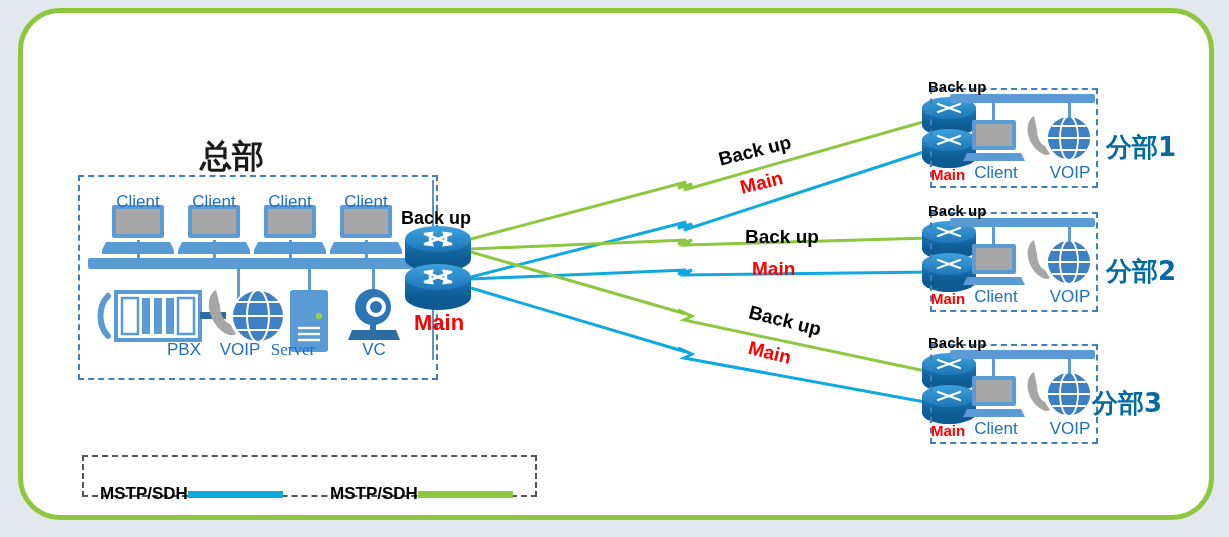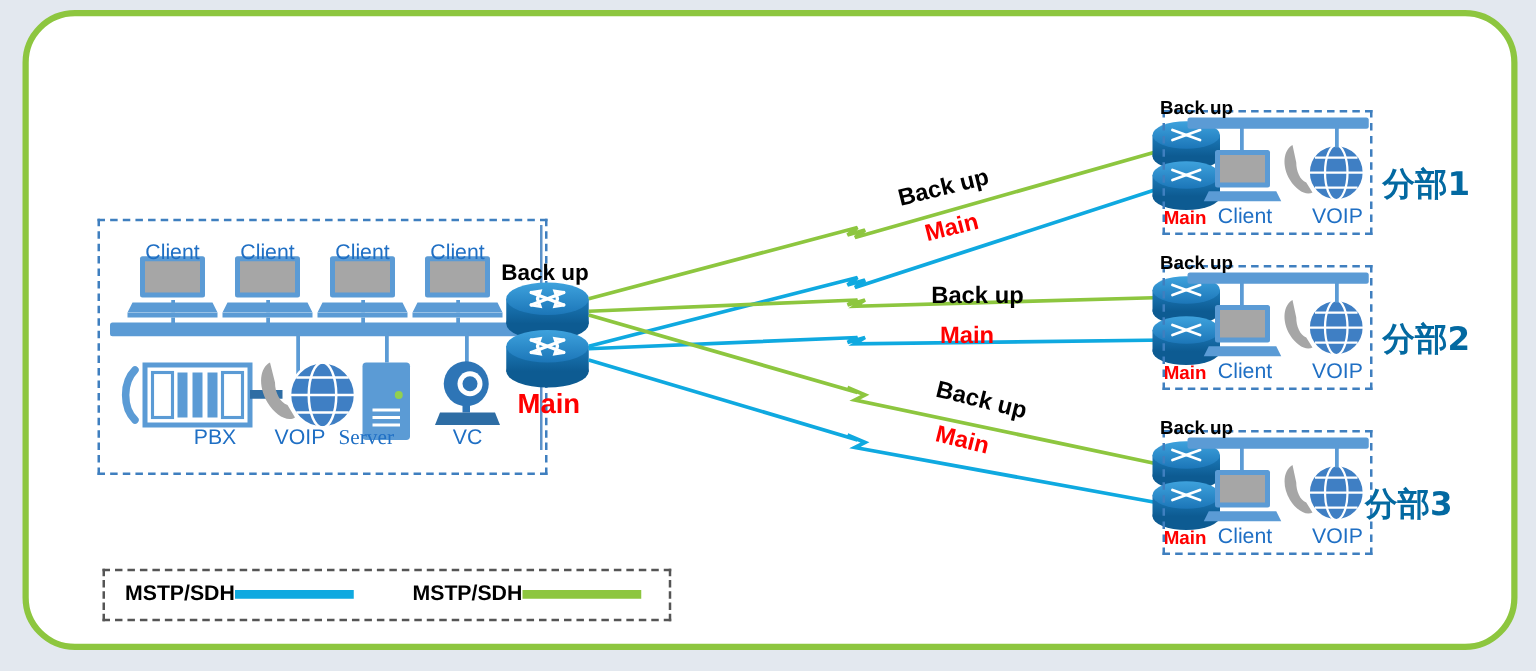--- a/index.html
+++ b/index.html
@@ -76,38 +76,39 @@
     font-family:"Liberation Sans",sans-serif;
   }
   .node-tag.backup{color:#000;}
   .node-tag.main{color:#ff0000;}
   .node-tag.small{font-size:15px;}
 
   
   .legend-box{
     position:absolute;left:82px;top:455px;width:455px;height:42px;
   }
-  .legend-item{position:absolute;display:flex;align-items:center;}
+  .legend-item{position:absolute;display:flex;align-items:center;margin-top:19px;}
   .legend-text{
     font-size:17px;font-weight:bold;color:#000;
     font-family:"Liberation Sans",sans-serif;
   }
   .legend-line{display:block;height:7px;width:95px;}
 
   svg{position:absolute;left:0;top:0;overflow:visible;}
   .svg-layer{position:absolute;left:0;top:0;width:1229px;height:537px;pointer-events:none;}
 </style>
 </head>
 <body>
 
 <div id="stage">
 
   <div class="frame"></div>
 
 
+  <div class="hq-title">总部</div>
   <div class="dash-box" style="left:78px;top:175px;width:360px;height:205px;"></div>
 
   <div class="bus" style="left:88px;top:258px;width:340px;height:11px;"></div>
 
   <div class="drop" style="left:137px;top:240px;height:20px;"></div>
   <div class="drop" style="left:213px;top:240px;height:20px;"></div>
   <div class="drop" style="left:289px;top:240px;height:20px;"></div>
   <div class="drop" style="left:365px;top:240px;height:20px;"></div>
 
   <div class="drop" style="left:237px;top:266px;height:34px;"></div>
@@ -354,21 +355,21 @@
         </g>
       </g>
     </svg>
   </div>
 
   <div class="lbl" style="left:109px;top:192px;">Client</div>
   <div class="lbl" style="left:185px;top:192px;">Client</div>
   <div class="lbl" style="left:261px;top:192px;">Client</div>
   <div class="lbl" style="left:337px;top:192px;">Client</div>
 
-  <div class="lbl" style="left:143px;top:340px;">PBX</div>
+  <div class="lbl" style="left:143px;top:340px;text-align:right;">PBX</div>
   <div class="lbl" style="left:211px;top:340px;">VOIP</div>
   <div class="lbl" style="left:264px;top:340px;font-family:Liberation Serif, serif;">Server</div>
   <div class="lbl" style="left:345px;top:340px;text-align:center;">VC</div>
 
   <div class="node-tag backup" style="left:401px;top:208px;">Back up</div>
   <div class="node-tag main" style="left:414px;top:310px;font-size:22px;">Main</div>
 
   <div class="linklbl backup" style="left:718px;top:140px;transform:rotate(-14deg);">Back up</div>
   <div class="linklbl main" style="left:740px;top:172px;transform:rotate(-14deg);">Main</div>
 

